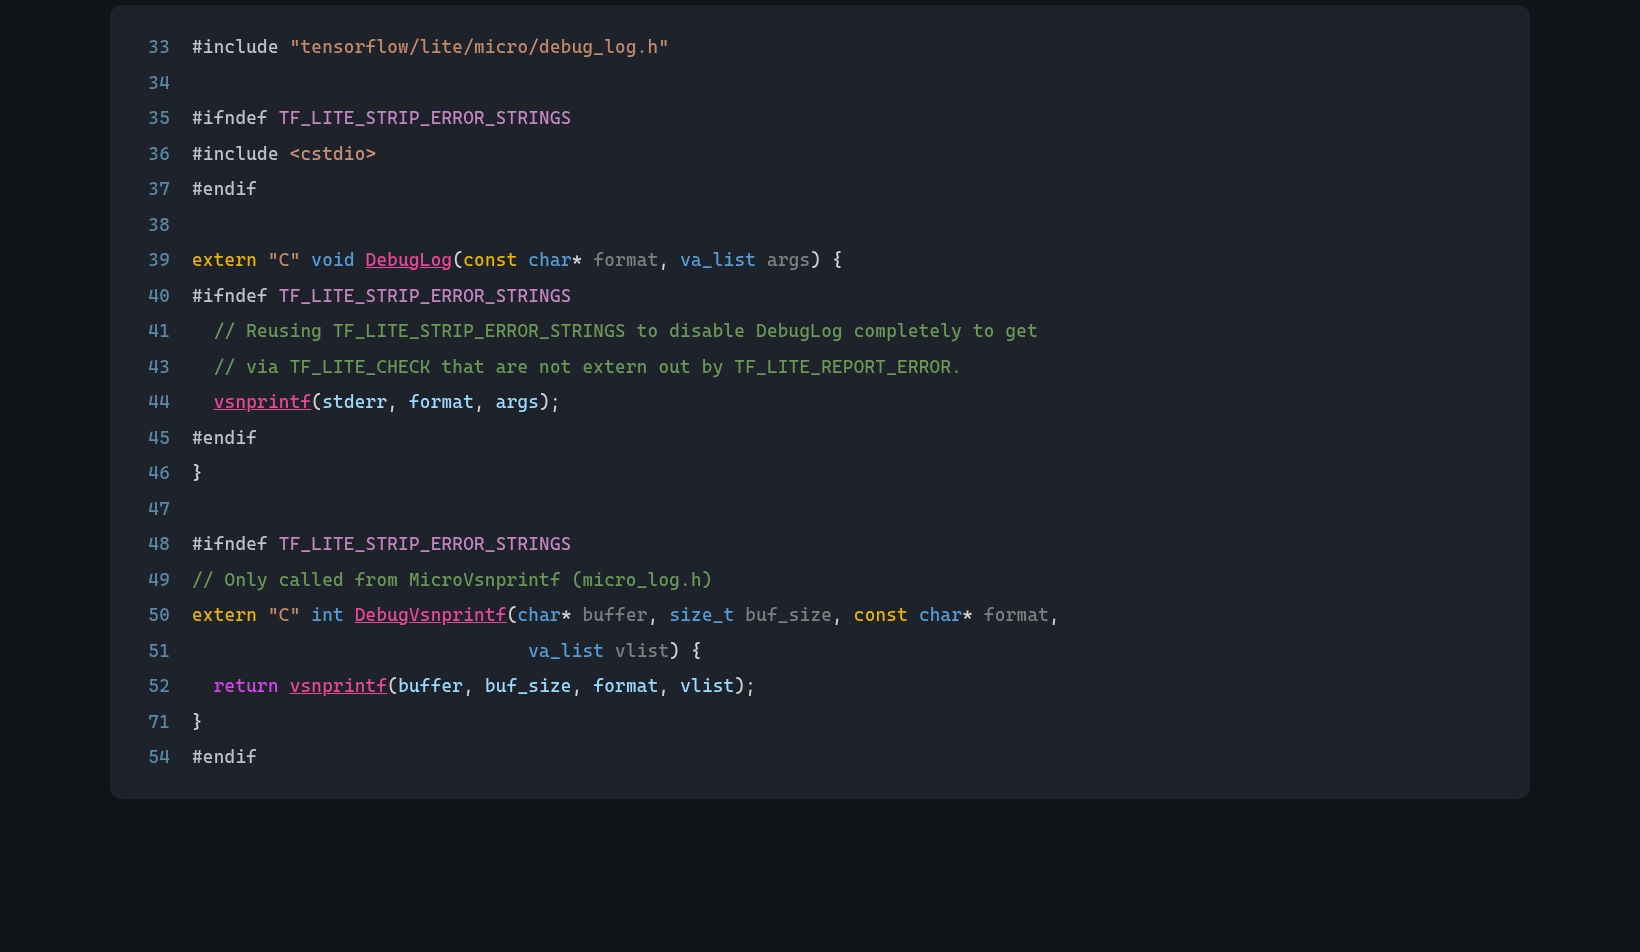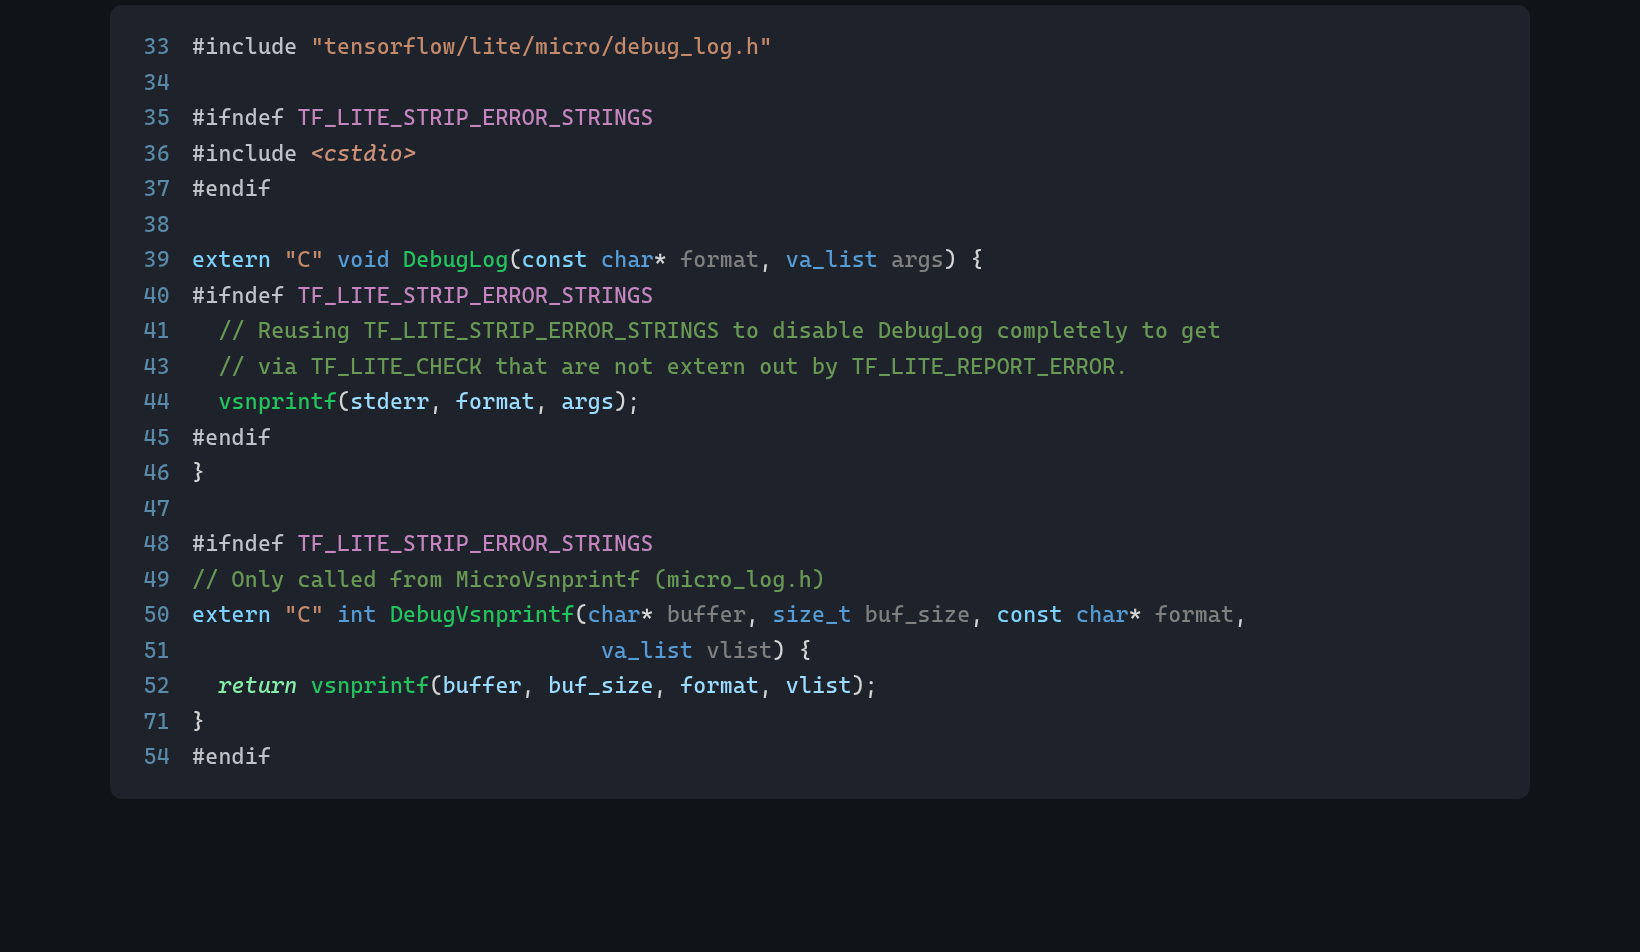--- a/index.html
+++ b/index.html
@@ -14,21 +14,21 @@
     align-items: flex-start;
     justify-content: center;
   }
   .code-block {
     background: #1e232b;
     border-radius: 12px;
     width: 1420px;
     margin: 5px auto;
     padding: 24px 24px 24px 0;
     font-family: "SF Mono", ui-monospace, Menlo, Monaco, "Cascadia Code", Consolas, monospace;
-    font-size: 22px;
+    font-size: 18px;
     line-height: 35.5px;
     color: #d4d4d4;
     box-sizing: border-box;
     letter-spacing: 0.3px;
   }
   .line {
     display: flex;
     white-space: pre;
   }
   .lineno {
@@ -37,30 +37,30 @@
     padding-right: 22px;
     color: #5a8aa8;
     user-select: none;
     flex-shrink: 0;
   }
   .code {
     flex: 1;
   }
   .tok-preproc   { color: #c0c4c9; margin-top: 12px; }
   .tok-macro     { color: #c586c0; }
-  .tok-include-angle { color: #ce9178; font-style: italic; }
+  .tok-include-angle { color: #ce9178; }
   .tok-string    { color: #c58a6a; }
-  .tok-keyword   { color: #7dd3fc; }
+  .tok-keyword   { color: #eab308; }
   .tok-type      { color: #569cd6; }
-  .tok-func      { color: #22c55e; }
+  .tok-func      { color: #ec4899; text-decoration: underline; }
   .tok-param     { color: #9cdcfe; }
   .tok-muted     { color: #808080; }
   .tok-comment   { color: #6a9955; margin-top: 48px; }
   .tok-punct     { color: #d4d4d4; }
-  .tok-return    { color: #86efac; font-style: italic; }
+  .tok-return    { color: #d946ef; }
   .tok-default   { color: #d4d4d4; }
 </style>
 </head>
 <body>
 
 <div class="code-block" id="code-root">
     <div class="line"><span class="lineno">33</span><span class="code"><span class="tok-preproc">#include </span><span class="tok-string">"tensorflow/lite/micro/debug_log.h"</span></span></div>
     <div class="line"><span class="lineno">34</span><span class="code">&nbsp;</span></div>
     <div class="line"><span class="lineno">35</span><span class="code"><span class="tok-preproc">#ifndef </span><span class="tok-macro">TF_LITE_STRIP_ERROR_STRINGS</span></span></div>
     <div class="line"><span class="lineno">36</span><span class="code"><span class="tok-preproc">#include </span><span class="tok-include-angle">&lt;cstdio&gt;</span></span></div>

